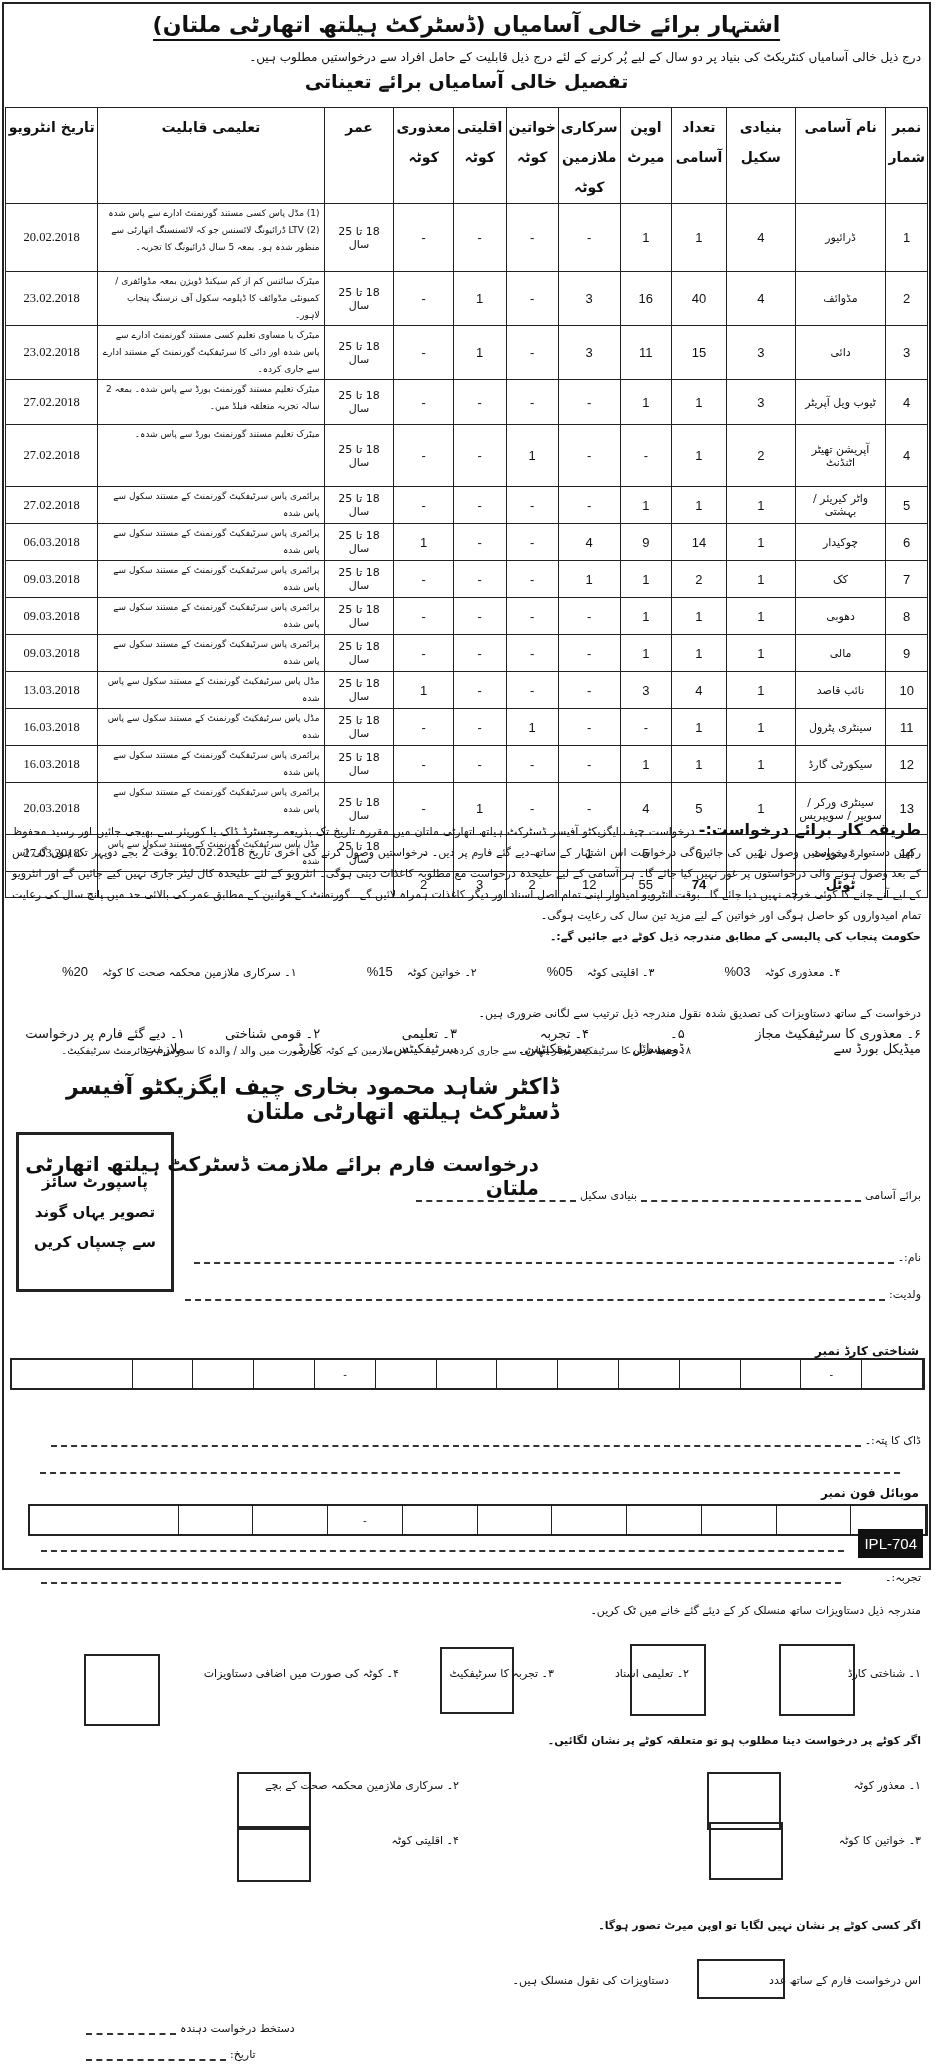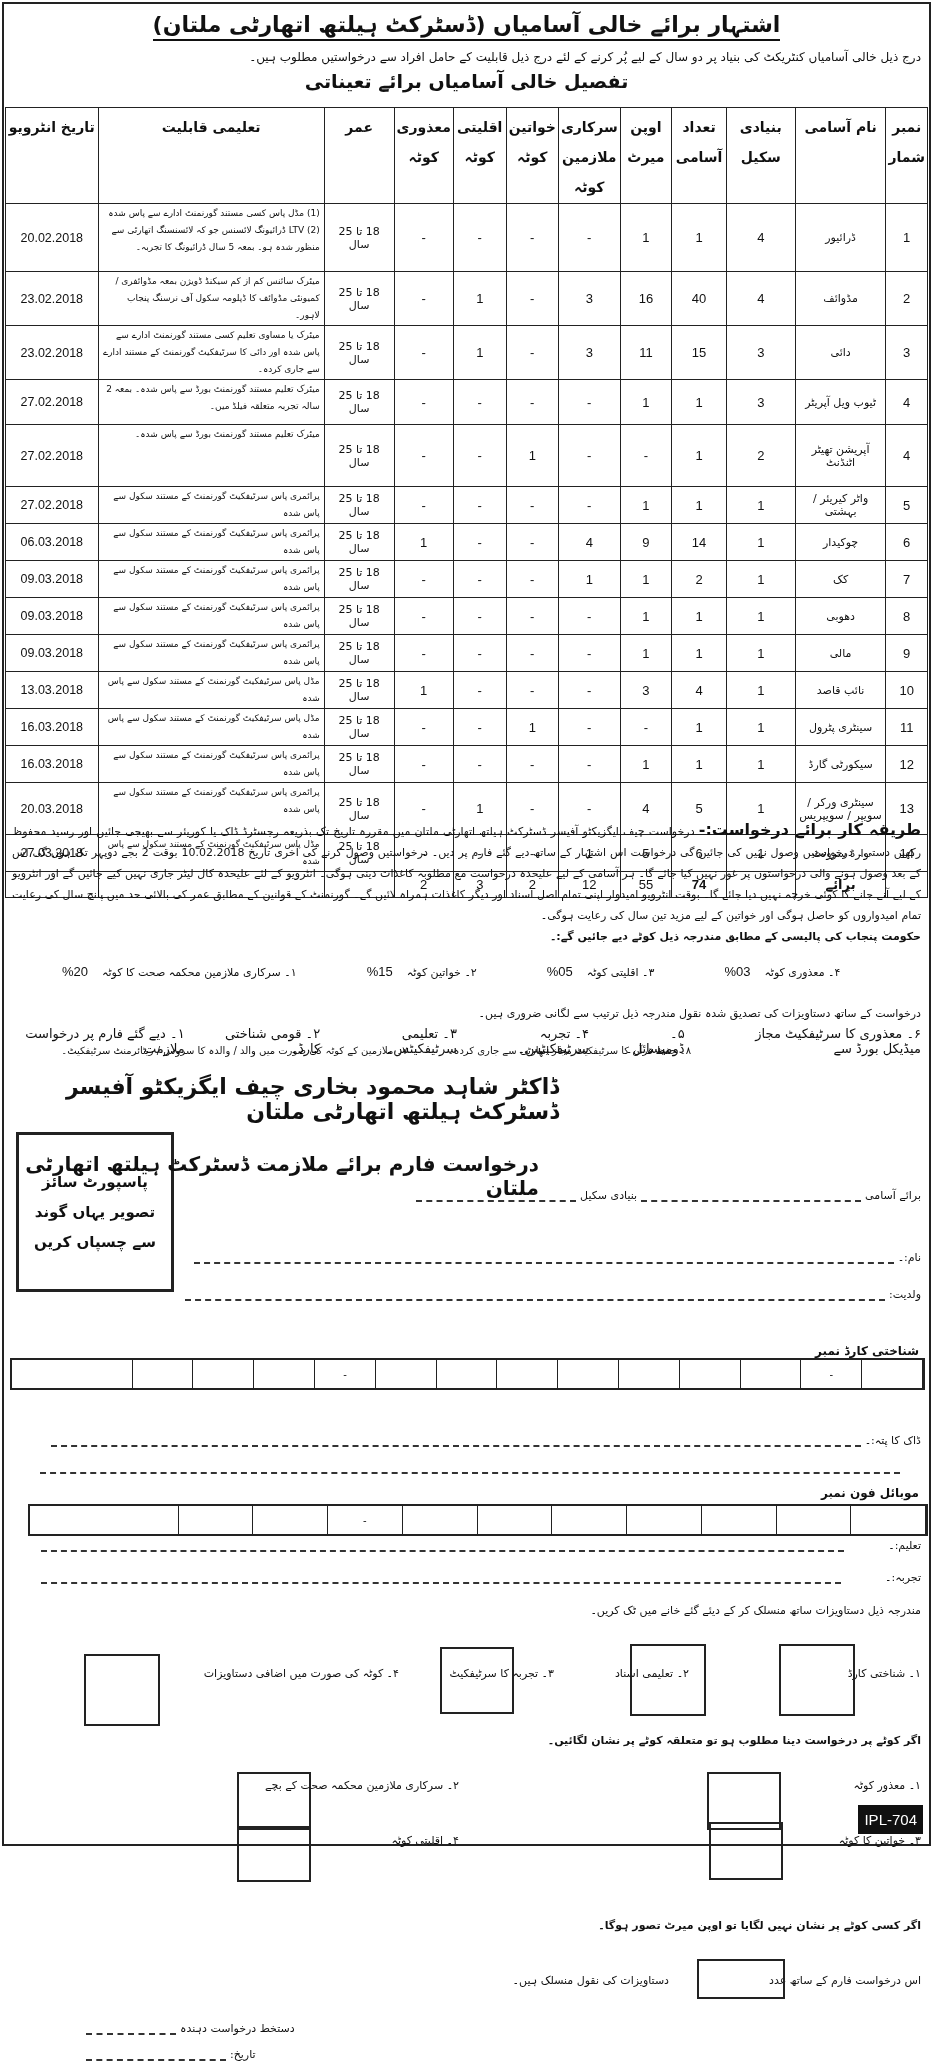--- a/index.html
+++ b/index.html
@@ -1,32 +1,32 @@
 <!DOCTYPE html>
 <html><head>
 <meta charset="utf-8">
 <style>
   * { box-sizing: border-box; margin: 0; padding: 0; }
   html, body { width: 935px; height: 2070px; background: #fff; overflow: hidden; }
   body { font-family: "DejaVu Sans", sans-serif; color: #111; position: relative; }
-  .page { position: absolute; left: 2px; top: 2px; width: 929px; height: 1844px; border: 2px solid #222; }
+  .page { position: absolute; left: 2px; top: 2px; width: 929px; height: 1568px; border: 2px solid #222; }
   .urdu { direction: rtl; unicode-bidi: embed; }
   .abs { position: absolute; }
 
   .title { left: 0; right: 0; top: 8px; text-align: center; font-size: 22px; font-weight: bold; }
   .title span { border-bottom: 2px solid #111; padding-bottom: 2px; }
   .intro { right: 8px; top: 46px; font-size: 12px; text-align: right; }
   .subtitle { left: 0; right: 0; top: 66px; text-align: center; font-size: 19px; font-weight: bold; }
 
   table.jobs { position: absolute; left: 1px; top: 103px; border-collapse: collapse; width: 923px; font-size: 12px; }
   table.jobs td, table.jobs th { border: 1.5px solid #222; text-align: center; vertical-align: middle; padding: 1px 2px; }
   table.jobs th { font-size: 14px; font-weight: bold; vertical-align: top; height: 96px; padding-top: 4px; line-height: 30px; }
   table.jobs td.qual { font-size: 9px; text-align: right; direction: rtl; vertical-align: top; line-height: 17px; padding-right: 4px; }
   table.jobs td.post { font-size: 11px; direction: rtl; }
-  table.jobs td.date { font-family: Liberation Sans, sans-serif; font-size: 12.5px; }
+  table.jobs td.date { font-family: Liberation Serif, serif; font-size: 12.5px; }
   table.jobs td.age { font-size: 11px; direction: rtl; }
   table.jobs td.num { font-family: "Liberation Sans", sans-serif; font-size: 13px; }
 
   .proc { right: 8px; left: 8px; top: 815px; font-size: 11px; line-height: 21px; text-align: justify; }
   .proc b { font-size: 16px; }
   .quota-row { right: 8px; left: 8px; top: 960px; height: 20px; font-size: 11px; display: flex; flex-direction: row-reverse; gap: 70px; padding-right: 24px; padding-left: 50px; justify-content: flex-start; }
   .docs-head { right: 8px; top: 1003px; font-size: 11px; }
   .docs-row { right: 8px; left: 20px; top: 1022px; font-size: 13px; display: flex; flex-direction: row-reverse; gap: 34px; }
   .docs-row2 { right: 238px; top: 1041px; font-size: 10px; display: flex; flex-direction: row-reverse; gap: 40px; }
   .signatory { right: 370px; top: 1070px; font-size: 22px; font-weight: bold; }
@@ -303,21 +303,21 @@
         <td></td>
           <td></td>
           <td></td>
         <td class="num">2</td>
         <td class="num">3</td>
         <td class="num">2</td>
         <td class="num">12</td>
         <td class="num">55</td>
         <td class="num" style="font-weight:bold">74</td>
         <td></td>
-        <td class="post" style="font-weight:bold;font-size:13px">برائے</td>
+        <td class="post" style="font-weight:bold;font-size:13px">ٹوٹل</td>
         <td></td>
       </tr>
     </tfoot>
   </table>
 
   <div class="abs proc urdu">
     <b>طریقہ کار برائے درخواست:-</b>
     <span>درخواست چیف ایگزیکٹو آفیسر ڈسٹرکٹ ہیلتھ اتھارٹی ملتان میں مقررہ تاریخ تک بذریعہ رجسٹرڈ ڈاک یا کوریئر سے بھیجی جائیں اور رسید محفوظ رکھیں دستی۔ درخواستیں وصول نہیں کی جائیں گی درخواست اس اشتہار کے ساتھ دیے گئے فارم پر دیں۔ درخواستیں وصول کرنے کی آخری تاریخ 10.02.2018 بوقت 2 بجے دوپہر تک ہوں گی اس کے بعد وصول ہونے والی درخواستوں پر غور نہیں کیا جائے گا۔ ہر آسامی کے لیے علیحدہ درخواست مع مطلوبہ کاغذات دینی ہوگی۔ انٹرویو کے لئے علیحدہ کال لیٹر جاری نہیں کیے جائیں گے اور انٹرویو کے لیے آنے جانے کا کوئی خرچہ نہیں دیا جائے گا۔ بوقت انٹرویو امیدوار اپنی تمام اصل اسناد اور دیگر کاغذات ہمراہ لائیں گے۔ گورنمنٹ کے قوانین کے مطابق عمر کی بالائی حد میں پانچ سال کی رعایت تمام امیدواروں کو حاصل ہوگی اور خواتین کے لیے مزید تین سال کی رعایت ہوگی۔</span><br>
     <span style="font-weight:bold">حکومت پنجاب کی پالیسی کے مطابق مندرجہ ذیل کوٹے دیے جائیں گے:۔</span>
   </div>

